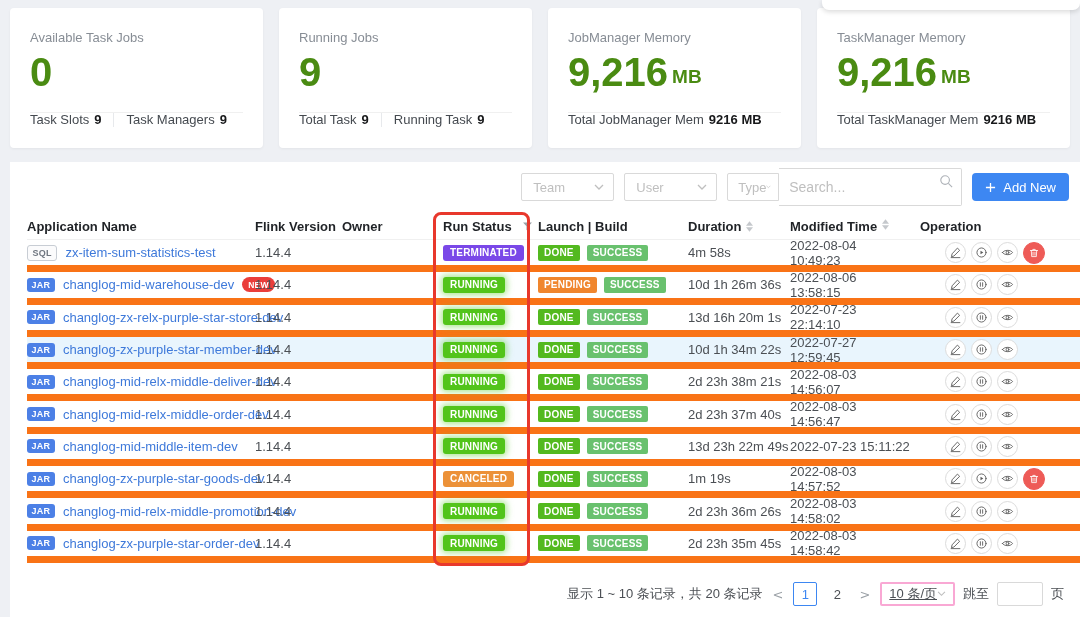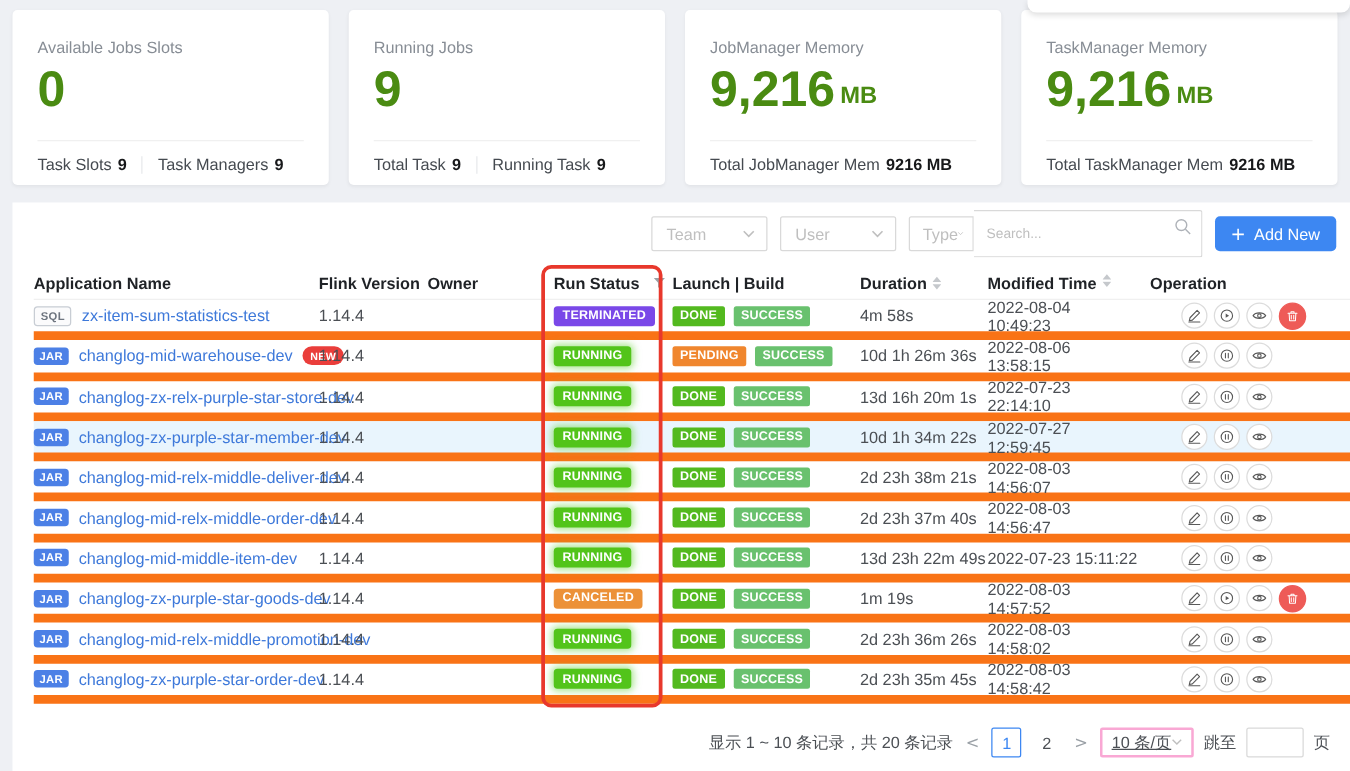--- a/index.html
+++ b/index.html
@@ -11,41 +11,41 @@
   
   .cards-row { position:absolute; left:10px; top:8px; width:1060px;
     display:grid; grid-template-columns:repeat(4,1fr); gap:16px; }
   .card { position:relative; height:140px; background:#fff; border-radius:4px;
     box-shadow:0 1px 3px rgba(0,0,0,.05); }
   .card-title { position:absolute; left:20px; top:22px; font-size:13px; color:#878d95; }
   .card-value { position:absolute; left:20px; top:42px; font-size:40px; font-weight:600;
     color:#4a8b12; display:flex; align-items:flex-end; }
   .card-suffix { font-size:19px; font-weight:700; margin:0 0 7px 4px; }
   .card-divider { position:absolute; left:20px; right:20px; top:104px; border-top:1px solid #f0f0f0; }
-  .card-footer { position:absolute; left:20px; top:116px; display:flex; align-items:center;
+  .card-footer { position:absolute; left:20px; top:104px; display:flex; align-items:center;
     gap:12px; font-size:13px; color:#454a50; }
   .cf-item b { color:#17181a; margin-left:5px; }
   .cf-sep { width:1px; height:14px; background:#e7e9ec; }
   
   .popup-cut { position:absolute; top:0; right:0; width:258px; height:10px; background:#fff;
     border-radius:0 0 7px 7px; box-shadow:0 2px 5px rgba(0,0,0,.14); z-index:6; }
   
   .panel { position:absolute; left:10px; top:162px; width:1070px; height:455px; background:#fff; }
   
   .filter-row { position:absolute; top:11px; right:11px; height:28px;
     display:flex; align-items:center; gap:10px; }
   .select { height:28px; border:1px solid #d9d9d9; border-radius:2px; background:#fff;
     display:flex; align-items:center; justify-content:space-between; padding:0 9px 0 11px;
     color:#bfbfbf; font-size:13px; cursor:pointer; }
   .sel-team,.sel-user { width:93px; }
   .sel-type { width:52px; border-radius:2px 0 0 2px; padding:0 7px 0 10px; }
   .search-group { display:flex; align-items:center; }
   .search-wrap { position:relative; }
   .search-wrap input { width:183px; height:38px; border:1px solid #d9d9d9; border-left:none;
-    border-radius:0 2px 2px 0; padding:0 28px 0 10px; font-size:11px; outline:none;
+    border-radius:0 2px 2px 0; padding:0 28px 0 10px; font-size:14px; outline:none;
     font-family:inherit; color:#4d7c0f; }
   .search-wrap input::placeholder { color:#bfbfbf; }
   .search-icon { position:absolute; right:8px; top:6px; }
   .add-btn { height:28px; padding:0 13px; border:none; border-radius:4px; background:#3d87f2;
     color:#fff; font-size:13px; font-family:inherit; display:flex; align-items:center; gap:7px;
     cursor:pointer; }
   
   .table { position:absolute; left:17px; right:0; top:51px; }
   .thead { display:flex; align-items:center; height:27px; border-bottom:1px solid #f0f0f0;
     font-weight:700; color:#1f2226; font-size:13px; }
@@ -89,21 +89,21 @@
   .pg-size { height:24px; border:2px solid #f9a8d4; border-radius:2px; display:flex;
     align-items:center; gap:0; padding:0 7px; background:#fff; cursor:pointer;text-decoration:underline; }
   .pg-jump-input { width:46px; height:24px; border:1px solid #d9d9d9; border-radius:2px;
     outline:none; padding:0 6px; font-family:inherit; }
 </style>
 </head>
 <body>
 
 <div class="cards-row" id="cards">
   <div class="card">
-    <div class="card-title">Available Jobs Slots</div>
+    <div class="card-title">Available Task Jobs</div>
     <div class="card-value">
       <span>0</span>
       <span class="card-suffix"></span>
     </div>
     <div class="card-divider"></div>
     <div class="card-footer">
         <span class="cf-item"><span>Task Slots</span><b>9</b></span>
         <span class="cf-sep"></span>
         <span class="cf-item"><span>Task Managers</span><b>9</b></span>
       </div>

